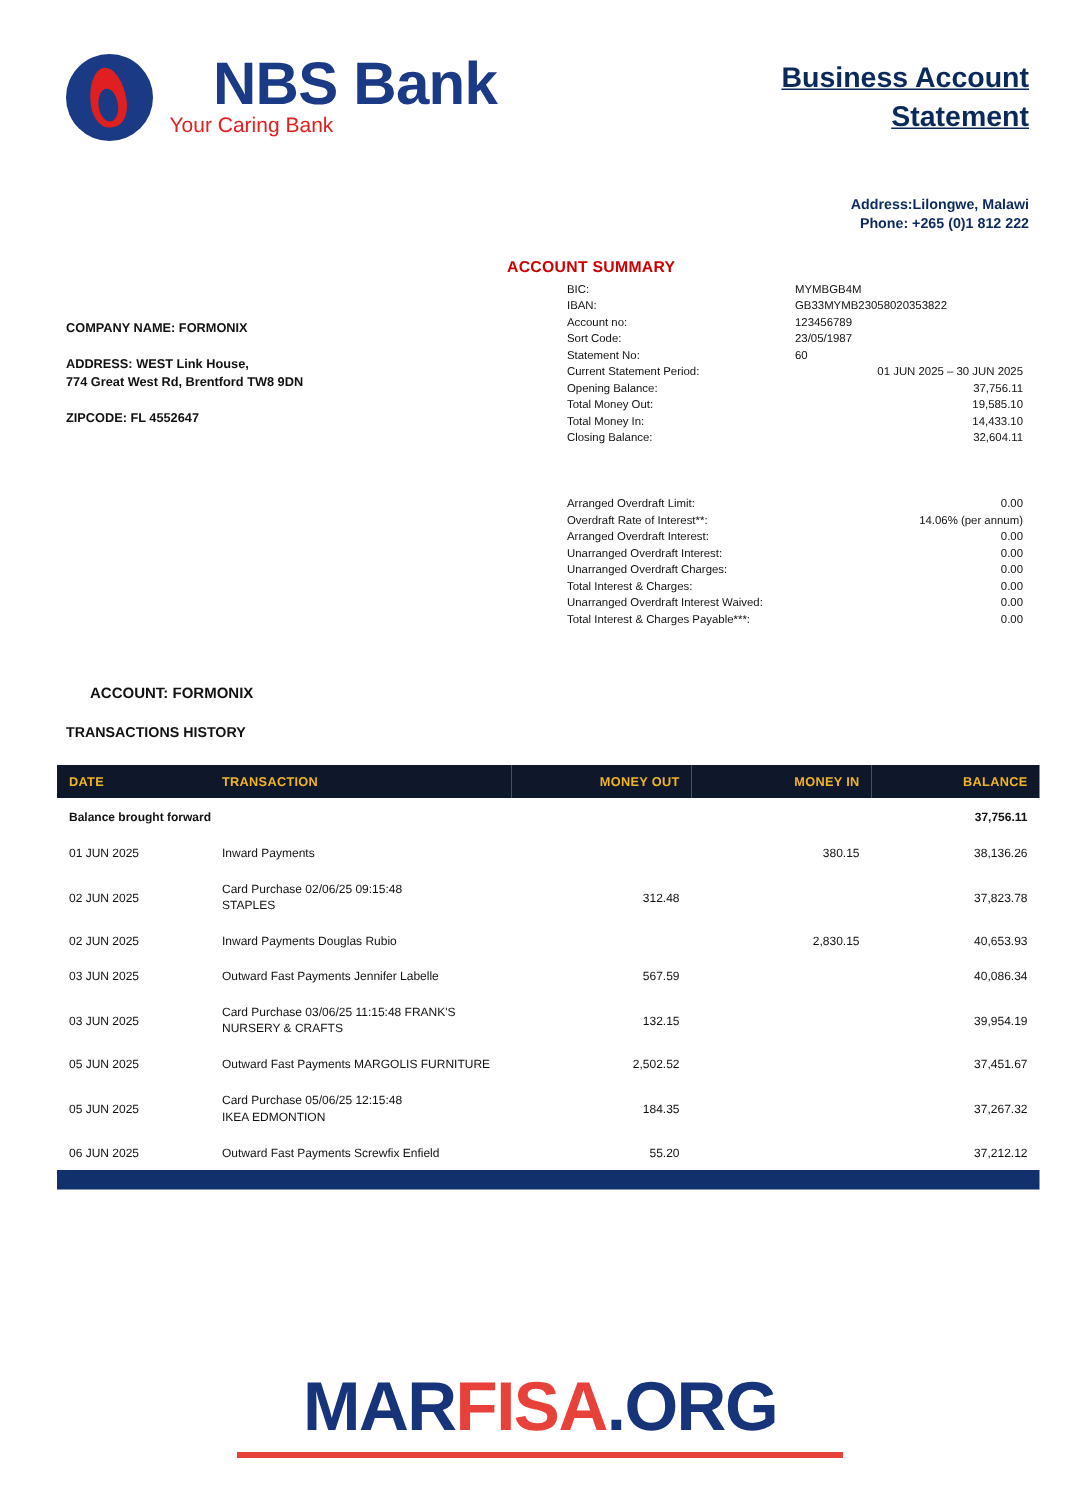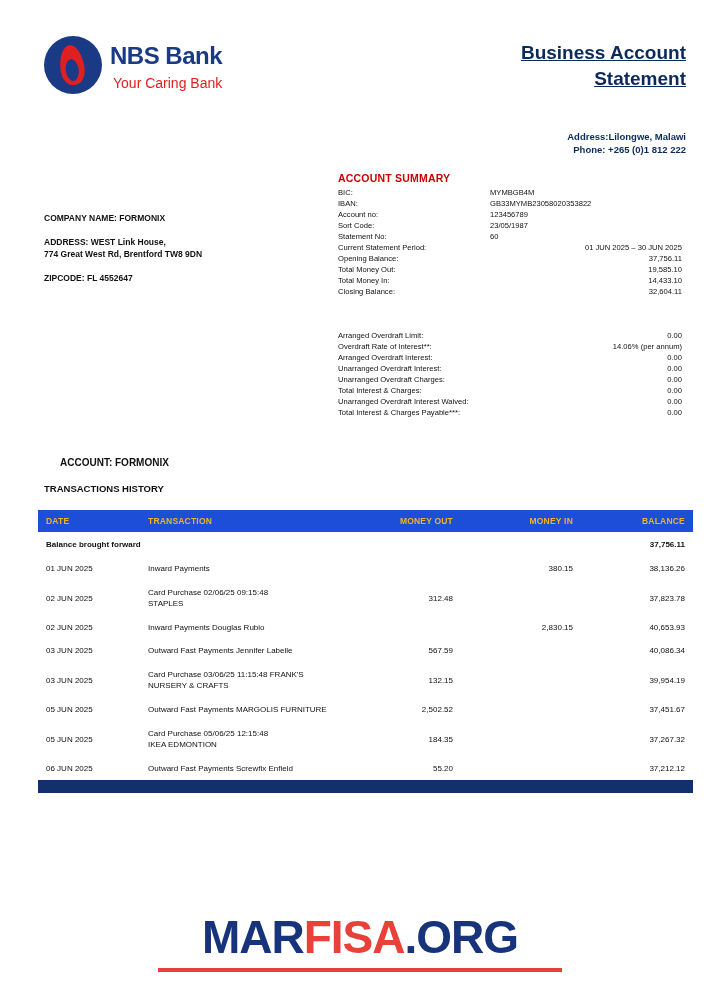--- a/index.html
+++ b/index.html
@@ -62,25 +62,26 @@
     top: 14px;
     width: 13px;
     height: 22px;
     background: #1b3a86;
     border-radius: 50% 50% 50% 50%;
   }
   .logo-text-block {
     padding-top: 2px;
   }
   .logo-name {
-    font-size: 24px;
+    font-size: 40px;
     font-weight: bold;
     color: #1b3a86;
     letter-spacing: -0.5px;
     line-height: 36px;
+    margin-left: 32px;
   }
   .logo-tag {
     font-size: 14px;
     color: #e02020;
     line-height: 16px;
     margin-top: 1px;
     margin-left: 3px;
   }
   .doc-title {
     position: absolute;
@@ -129,20 +130,21 @@
     font-weight: bold;
     color: #cc0000;
     margin-bottom: 3px;
     letter-spacing: 0.2px;
   }
   .kv {
     display: flex;
     font-size: 7.6px;
     line-height: 11px;
     color: #111;
+    margin-left: 40px;
   }
   .kv .k { width: 152px; flex: none; }
   .kv .v { flex: 1; }
   .kv .v.right { text-align: right; }
 
   .charges {
     position: absolute;
     left: 338px;
     top: 330px;
     width: 344px;
@@ -171,21 +173,21 @@
     left: 38px;
     top: 510px;
     width: 655px;
   }
   table.txn {
     width: 100%;
     border-collapse: collapse;
     font-size: 8px;
   }
   table.txn thead th {
-    background: #1d4ed8;
+    background: #0f172a;
     color: #f0b429;
     font-size: 8.5px;
     font-weight: bold;
     text-align: left;
     padding: 6px 8px;
     letter-spacing: 0.2px;
   }
   table.txn thead th.num { text-align: right; }
   table.txn tbody td {
     padding: 7px 8px;

